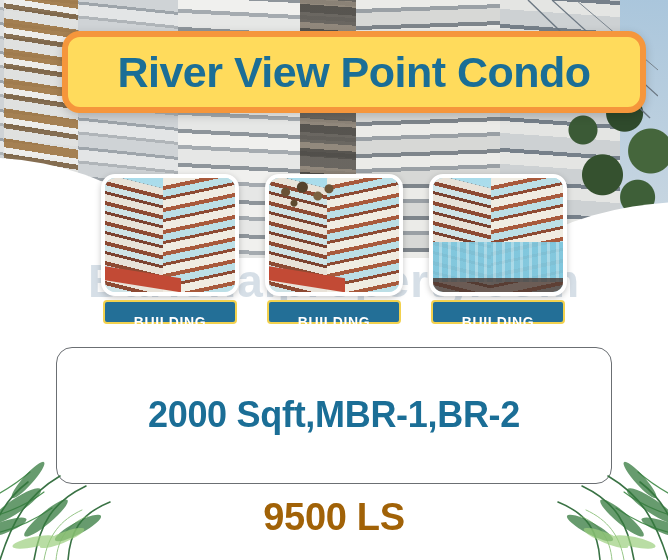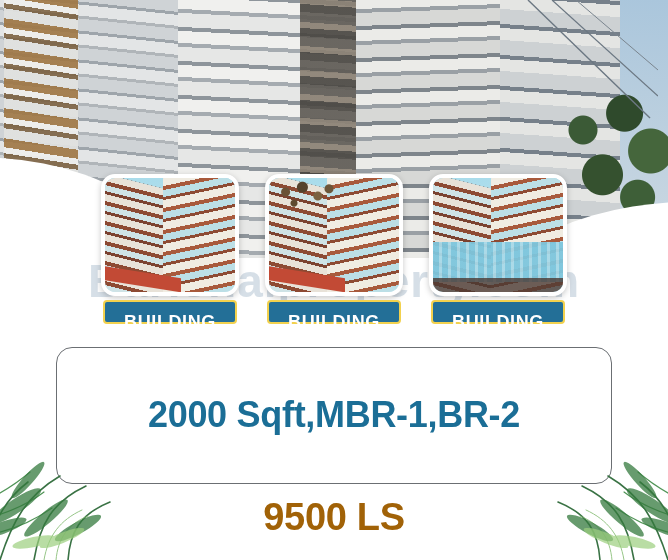--- a/index.html
+++ b/index.html
@@ -227,21 +227,21 @@
   .thumb-label {
     position:absolute; left:2px; bottom:0;
     width:134px; height:24px;
     background:#236F97;
     border:2px solid #F2D14E;
     border-radius:4px;
     display:flex; align-items:center; justify-content:center;
   }
   .thumb-label span {
     color:#ffffff;
-    font-size:18px;
+    font-size:14px;
     font-weight:700;
     letter-spacing:.6px;
     line-height:1;
     margin-top:20px;
   }
 
   
   .watermark {
     position:absolute; left:0; top:258px;
     width:668px;
@@ -315,20 +315,23 @@
       <line x1="34" y1="0" x2="140" y2="96" stroke="#6b7782" stroke-width="1.2"></line>
       <line x1="58" y1="0" x2="140" y2="70" stroke="#7a858e" stroke-width="1"></line>
     </svg>
   </div>
 
   <div class="wave-left"></div>
   <div class="wave-left2"></div>
   <div class="wave-right"></div>
   <div class="white-base"></div>
 
+  <div class="title-banner">
+    <div class="title-text">River View Point Condo</div>
+  </div>
 
   <div class="watermark">Barishalproperty.com</div>
 
   <div class="thumbs">
 
     <div class="thumb">
       <div class="thumb-photo">
         <div class="tp-sky"></div>
         <div class="tp-b1"></div>
         <div class="tp-b2"></div>

